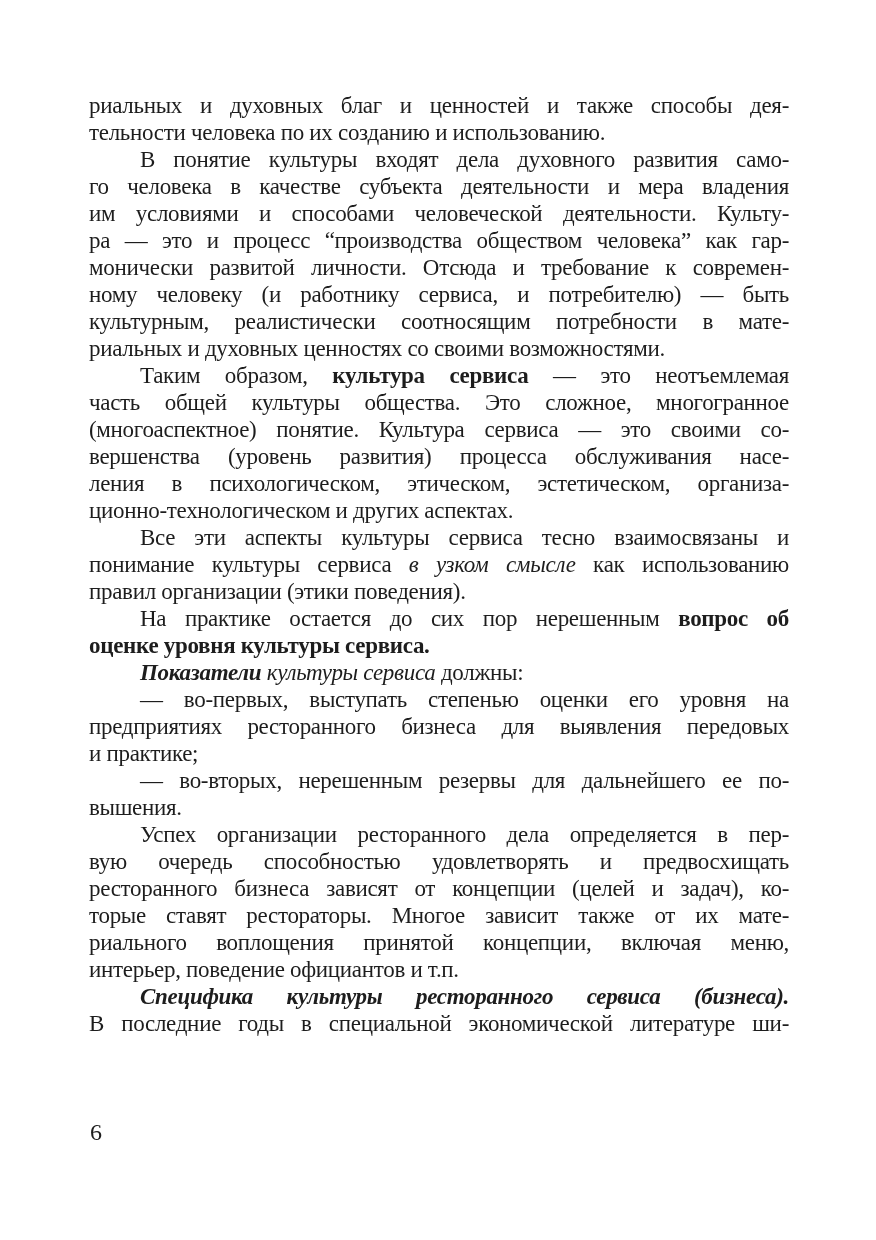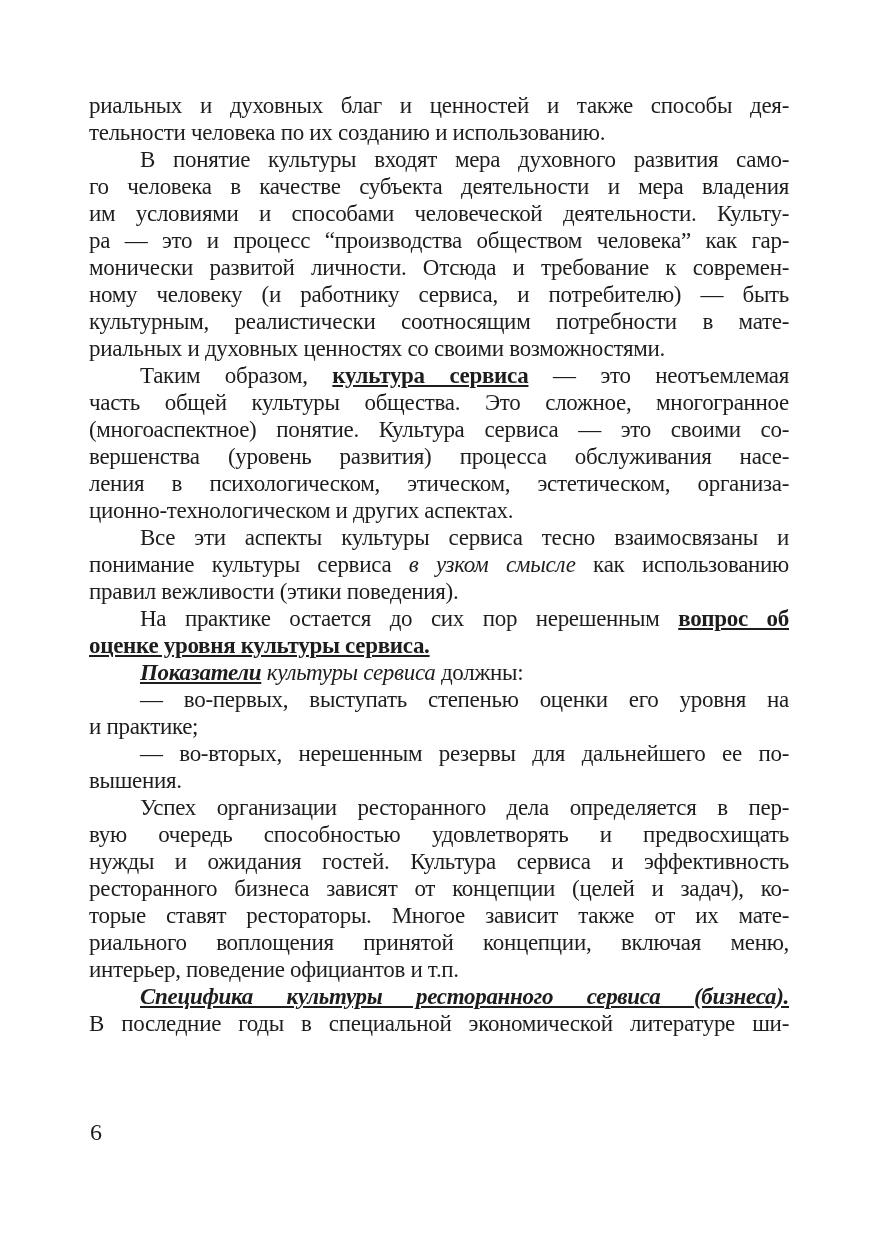--- a/index.html
+++ b/index.html
@@ -32,65 +32,65 @@
     text-justify: inter-word;
     white-space: nowrap;
     color: #1d1d1d;
   }
   .line.end {
     text-align-last: left;
   }
   .line.indent {
     text-indent: 51px;
   }
-  .b { font-weight: bold; text-decoration: underline; }
+  .b { font-weight: bold; }
   .i { font-style: italic; }
   .page-number {
     position: absolute;
     left: 90px;
     top: 1118px;
     font-size: 24px;
     line-height: 28px;
     color: #1d1d1d;
   }
 </style>
 </head>
 <body>
 
 <div class="page">
   <div class="text-block" id="text-block">
       <div class="line"><span>риальных и духовных благ и ценностей и также способы дея-</span></div>
       <div class="line end"><span>тельности человека по их созданию и использованию.</span></div>
-      <div class="line indent"><span>В понятие культуры входят мера духовного развития само-</span></div>
+      <div class="line indent"><span>В понятие культуры входят дела духовного развития само-</span></div>
       <div class="line"><span>го человека в качестве субъекта деятельности и мера владения</span></div>
       <div class="line"><span>им условиями и способами человеческой деятельности. Культу-</span></div>
       <div class="line"><span>ра — это и процесс “производства обществом человека” как гар-</span></div>
       <div class="line"><span>монически развитой личности. Отсюда и требование к современ-</span></div>
       <div class="line"><span>ному человеку (и работнику сервиса, и потребителю) — быть</span></div>
       <div class="line"><span>культурным, реалистически соотносящим потребности в мате-</span></div>
       <div class="line end"><span>риальных и духовных ценностях со своими возможностями.</span></div>
       <div class="line indent"><span>Таким образом, </span><span class="b">культура сервиса</span><span> — это неотъемлемая</span></div>
       <div class="line"><span>часть общей культуры общества. Это сложное, многогранное</span></div>
       <div class="line"><span>(многоаспектное) понятие. Культура сервиса — это своими со-</span></div>
       <div class="line"><span>вершенства (уровень развития) процесса обслуживания насе-</span></div>
       <div class="line"><span>ления в психологическом, этическом, эстетическом, организа-</span></div>
       <div class="line end"><span>ционно-технологическом и других аспектах.</span></div>
       <div class="line indent"><span>Все эти аспекты культуры сервиса тесно взаимосвязаны и</span></div>
       <div class="line"><span>понимание культуры сервиса </span><span class="i">в узком смысле</span><span> как использованию</span></div>
-      <div class="line end"><span>правил вежливости (этики поведения).</span></div>
+      <div class="line end"><span>правил организации (этики поведения).</span></div>
       <div class="line indent"><span>На практике остается до сих пор нерешенным </span><span class="b">вопрос об</span></div>
       <div class="line end"><span class="b">оценке уровня культуры сервиса.</span></div>
       <div class="line indent end"><span class="b i">Показатели</span><span> </span><span class="i">культуры сервиса</span><span> должны:</span></div>
       <div class="line indent"><span>— во-первых, выступать степенью оценки его уровня на</span></div>
+      <div class="line"><span>предприятиях ресторанного бизнеса для выявления передовых</span></div>
       <div class="line end"><span>и практике;</span></div>
       <div class="line indent"><span>— во-вторых, нерешенным резервы для дальнейшего ее по-</span></div>
       <div class="line end"><span>вышения.</span></div>
       <div class="line indent"><span>Успех организации ресторанного дела определяется в пер-</span></div>
       <div class="line"><span>вую очередь способностью удовлетворять и предвосхищать</span></div>
-      <div class="line"><span>нужды и ожидания гостей. Культура сервиса и эффективность</span></div>
       <div class="line"><span>ресторанного бизнеса зависят от концепции (целей и задач), ко-</span></div>
       <div class="line"><span>торые ставят рестораторы. Многое зависит также от их мате-</span></div>
       <div class="line"><span>риального воплощения принятой концепции, включая меню,</span></div>
       <div class="line end"><span>интерьер, поведение официантов и т.п.</span></div>
       <div class="line indent"><span class="b i">Специфика культуры ресторанного сервиса (бизнеса).</span></div>
       <div class="line"><span>В последние годы в специальной экономической литературе ши-</span></div>
     </div>
   <div class="page-number">6</div>
 </div>
 

